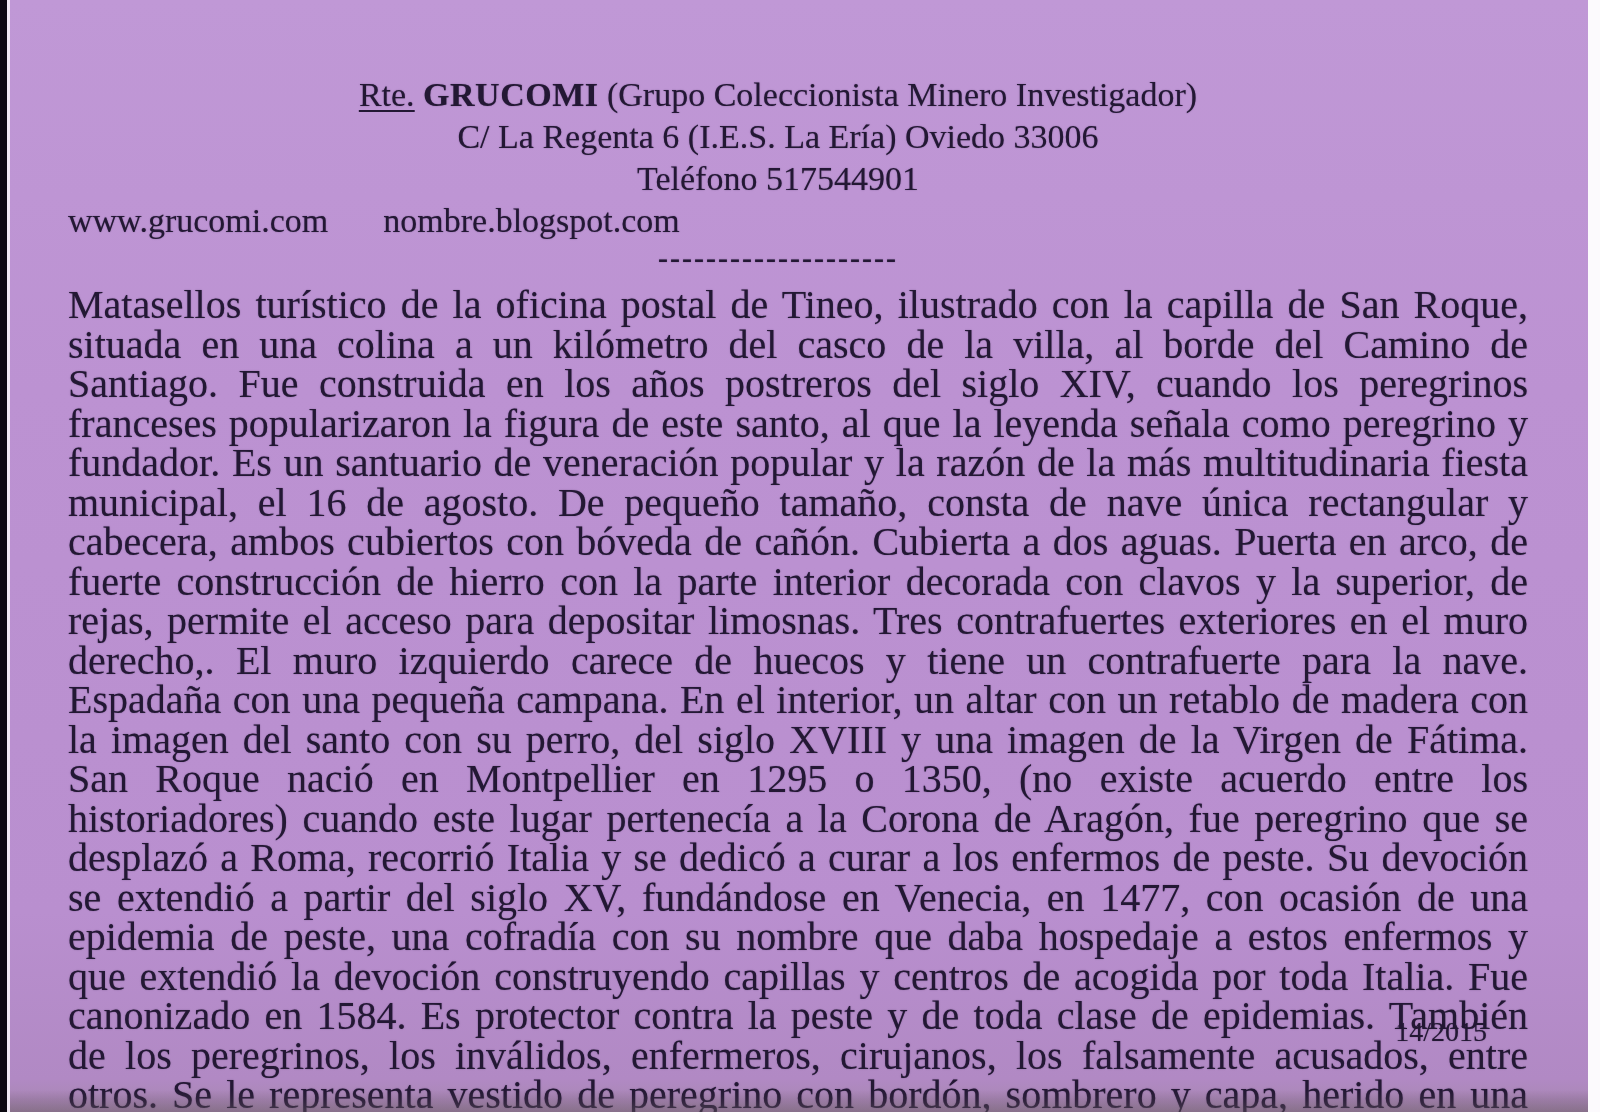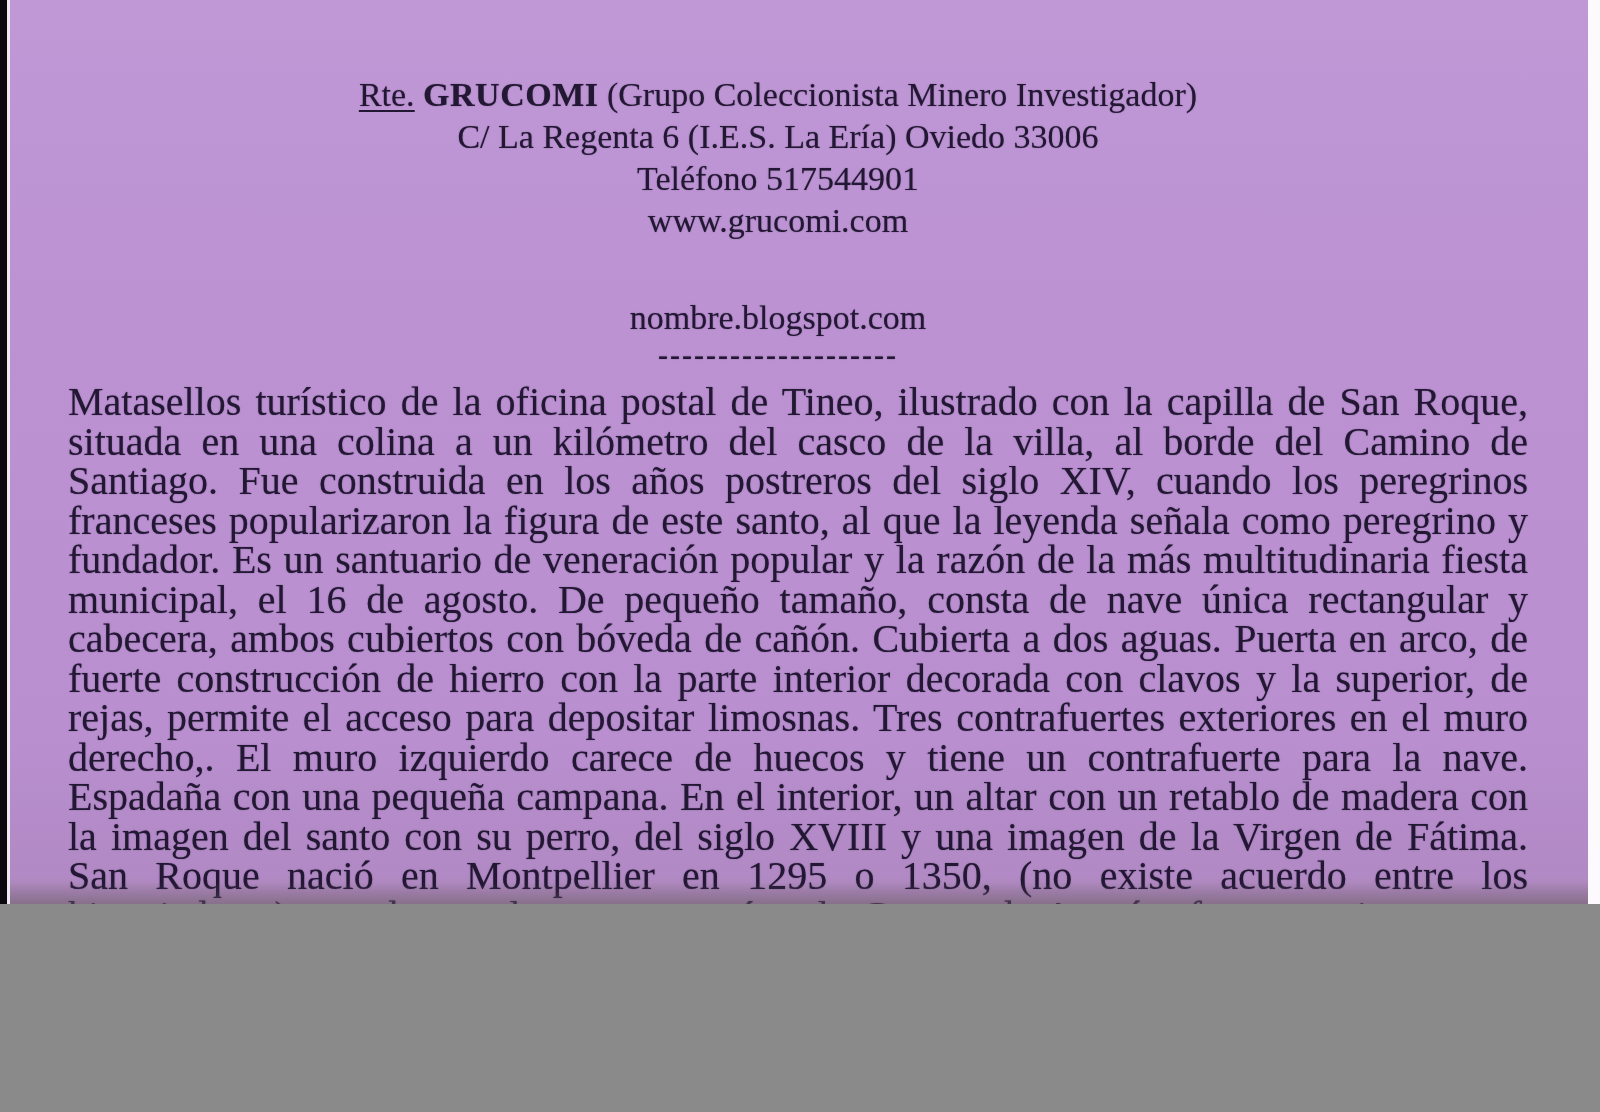--- a/index.html
+++ b/index.html
@@ -8,21 +8,21 @@
   }
   * { box-sizing: border-box; }
   html, body { margin: 0; padding: 0; }
   body {
     width: 1600px; height: 1112px;
     font-family: "Liberation Serif", "DejaVu Serif", serif;
     background: #8a8a8a;
   }
   .page {
     position: relative;
-    width: 1600px; height: 904px;
+    width: 1600px; height: 1112px;
     overflow: hidden;
     color: var(--ink);
     background: linear-gradient(180deg, #c098d6 0%, var(--bg) 35%, #b98fcf 82%, #b189c4 97%, #a587ae 100%);
     text-shadow: 0 0 1.2px rgba(38, 24, 58, 0.55);
   }
   
   .edge-left-black {
     position: absolute; left: 0; top: 0; bottom: 0; width: 7px;
     background: #0b0810; z-index: 6;
   }
@@ -47,23 +47,22 @@
     text-align: center;
     margin: 74px 40px 0 0;
     font-size: 34px;
     line-height: 42px;
     white-space: nowrap;
   }
   .rte { text-decoration: underline; text-underline-offset: 4px; text-decoration-thickness: 2px; }
   .org { font-weight: bold; letter-spacing: 0.5px; }
   .urls {
     display: flex;
-    justify-content: center;
+    justify-content: flex-start;
     gap: 55px;
-    flex-direction: column;
   }
   .divider {
     margin-top: 0px;
     font-weight: bold;
     font-size: 30px;
     letter-spacing: 2px;
     line-height: 32px;
   }
   .body-text {
     margin: 11px 0 0 0;

